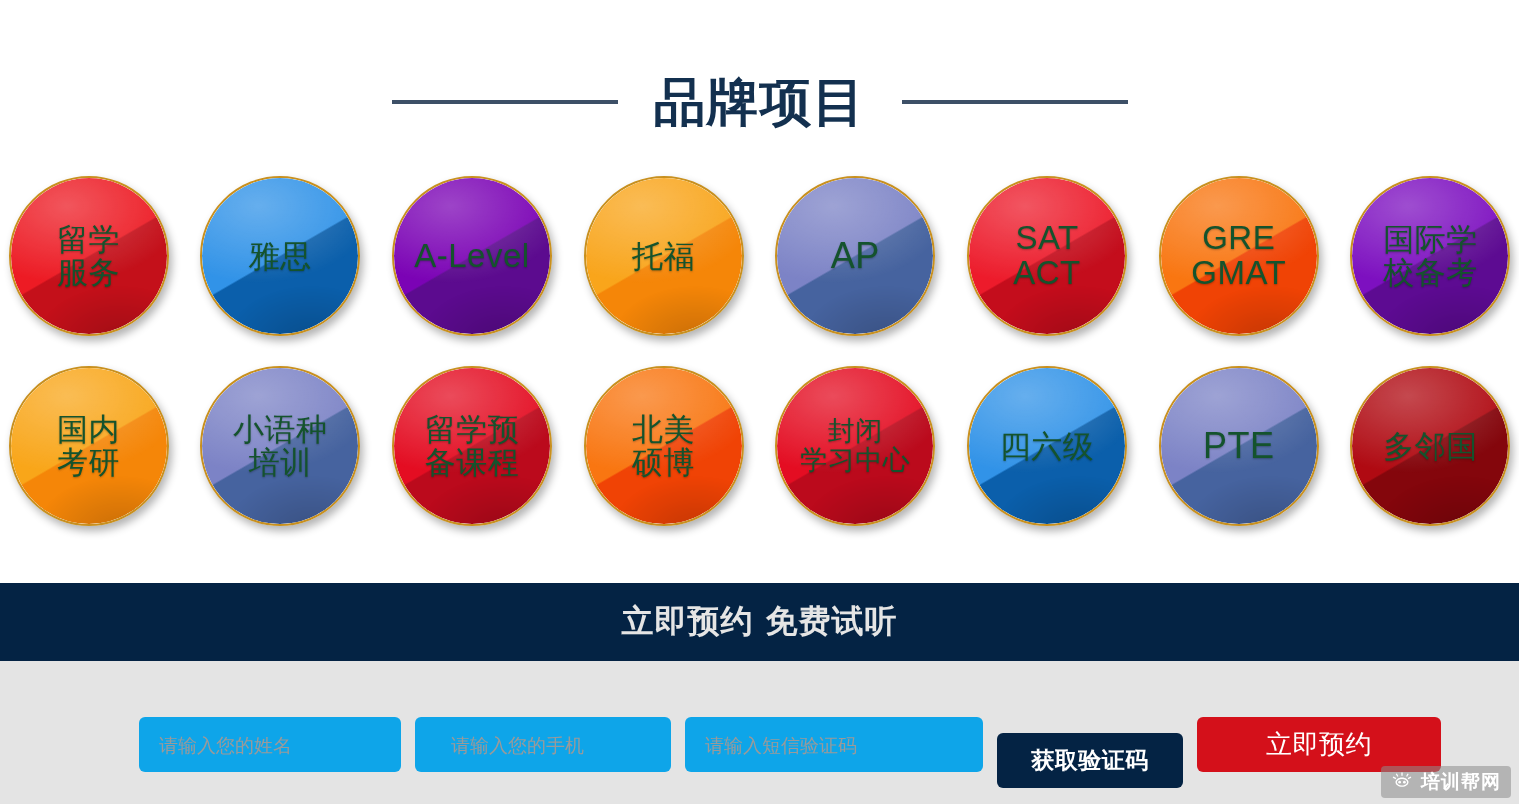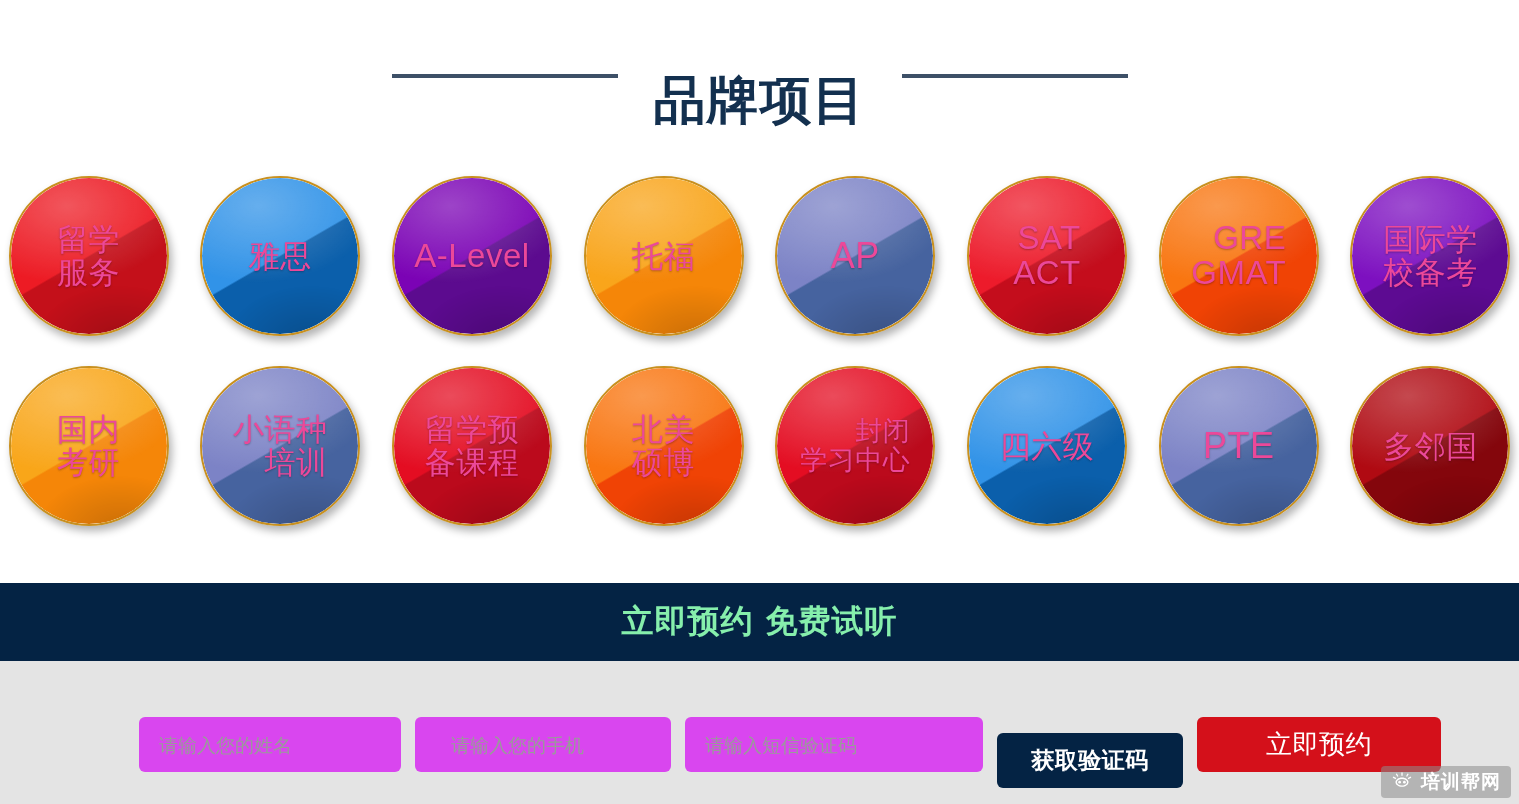--- a/index.html
+++ b/index.html
@@ -7,22 +7,22 @@
   html, body {
     width: 1519px; height: 804px;
     background: #ffffff;
     font-family: "Liberation Sans", "DejaVu Sans", sans-serif;
     overflow: hidden;
   }
   #page { position: relative; width: 1519px; height: 804px; background:#fff; }
 
   
   .heading-row {
-    position: absolute; top: 74px; left: 0; width: 1519px; height: 80px;
-    display: flex; align-items: flex-start; justify-content: center; gap: 0;
+    position: absolute; top: 62px; left: 0; width: 1519px; height: 80px;
+    display: flex; align-items: center; justify-content: center; gap: 0;
   }
   .rule { height: 4px; width: 226px; background: #3d5067; }
   .rule.left  { margin-right: 36px; }
   .rule.right { margin-left: 36px; }
   .page-title {
     font-family: "DejaVu Sans", sans-serif;
     font-size: 52px; font-weight: 700; color: #13304f;
     letter-spacing: 1px; line-height: 1; white-space: nowrap;
     text-shadow: 1px 1px 0 rgba(255,255,255,.6);
   }
@@ -59,22 +59,22 @@
     position: absolute; inset: 0; border-radius: 50%;
     background: radial-gradient(ellipse 120% 80% at 36% 18%,
                 rgba(255,255,255,.26) 0%, rgba(255,255,255,.10) 38%,
                 rgba(255,255,255,0) 62%),
                 radial-gradient(ellipse 90% 60% at 70% 105%,
                 rgba(0,0,0,.18) 0%, rgba(0,0,0,0) 60%);
     pointer-events: none;
   }
   .bubble .label {
     position: relative; z-index: 3;
-    color: #ec4899;
-    text-align: right;
+    color: #14532d;
+    text-align: center;
     line-height: 1.06;
     font-weight: 400;
     letter-spacing: .5px;
     text-shadow: 0 1px 2px rgba(0,0,0,.28);
     padding: 0 6px;
     white-space: pre-line;
   }
   .label.cjk  { font-family: "DejaVu Sans", sans-serif; font-size: 31px; }
   .label.cjk.sm { font-size: 27px; }
   .label.lat  { font-family: "Liberation Sans", sans-serif; font-size: 33px; font-weight: 400; }
@@ -82,36 +82,36 @@
 
   
   .banner {
     position: absolute; left: 0; top: 583px;
     width: 1519px; height: 78px;
     background: #042344;
     display: flex; align-items: center; justify-content: center;
   }
   .banner-text {
     font-family: "DejaVu Sans", sans-serif;
-    color: #86efac; font-size: 32px; font-weight: 700; letter-spacing: 1px;
+    color: #e5e5e5; font-size: 32px; font-weight: 700; letter-spacing: 1px;
   }
 
   
   .form-strip {
     position: absolute; left: 0; top: 661px;
     width: 1519px; height: 143px;
     background: #e4e4e4;
   }
   .form-inner {
     position: absolute; left: 139px; top: 40px;
     display: flex; align-items: center; gap: 0;
   }
   .field {
     height: 55px; border: none; border-radius: 6px;
-    background: #d946ef;
+    background: #0ea5e9;
     font-family: "DejaVu Sans", sans-serif;
     font-size: 19px; color: #3a3a3a;
     padding: 0 20px; outline: none;
     margin-right: 14px;
   }
   .field::placeholder { color: #9a9a9a; }
   .field.name { width: 262px; }
   .field.phone { width: 256px; padding-left: 36px; }
   .field.code { width: 298px; }
   .btn {

